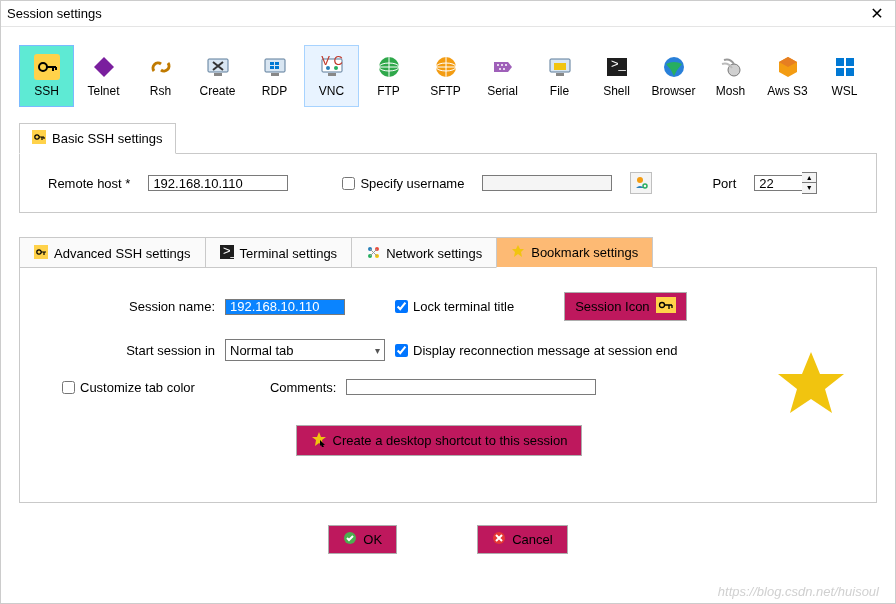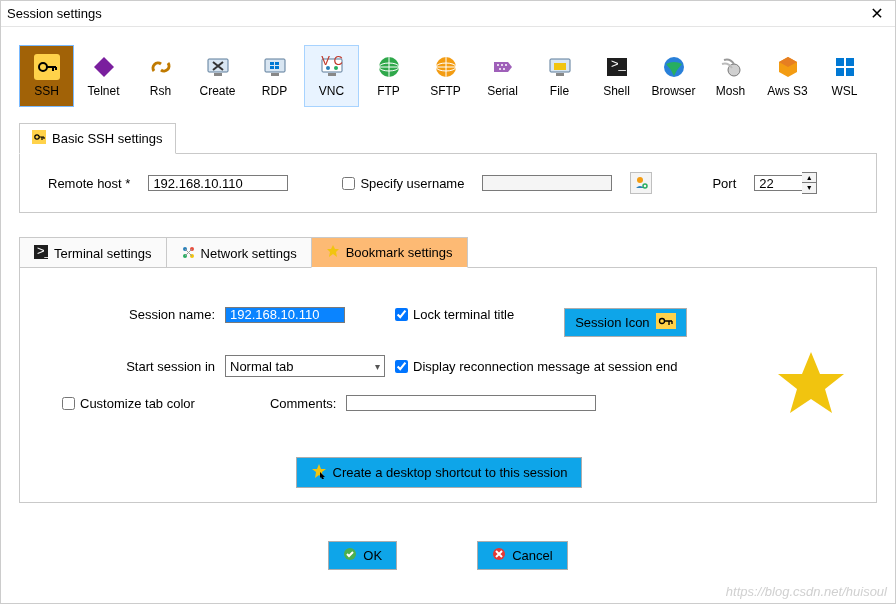--- a/index.html
+++ b/index.html
@@ -4,21 +4,21 @@
 <style>
   * { box-sizing: border-box; margin: 0; padding: 0; font-family: "Segoe UI", Tahoma, sans-serif; font-size: 13px; color: #000; }
   body { background: #fff; width: 896px; height: 604px; position: relative; overflow: hidden; border: 1px solid #ccc; }
 
   .titlebar { height: 26px; display: flex; align-items: center; padding: 0 6px; border-bottom: 1px solid #e5e5e5; }
   .titlebar-text { flex: 1; font-size: 13px; }
   .close-x { font-size: 16px; width: 24px; text-align: center; cursor: default; }
 
   .session-types { display: flex; gap: 2px; padding: 18px 18px 6px 18px; }
   .stype { width: 55px; height: 62px; display: flex; flex-direction: column; align-items: center; justify-content: flex-start; gap: 4px; border: 1px solid transparent; padding-top: 6px; cursor: default; }
-  .stype.selected { background: #a16207; border: 1px solid #7abaff; }
+  .stype.selected { background: #5eead4; border: 1px solid #7abaff; }
   .stype.hovered { background: #e8f3ff; border: 1px solid #a7d3ff; }
   .stype .ico { width: 28px; height: 28px; display: flex; align-items: flex-end; justify-content: center; }
   .stype .lbl { font-size: 12px; }
 
   .basic-tab-wrap { margin: 10px 18px 0 18px; }
   .basic-tab { display: inline-flex; align-items: center; gap: 6px; border: 1px solid #c9c9c9; border-bottom: 1px solid #fff; padding: 6px 12px; position: relative; background:#fff; }
   .basic-panel { border: 1px solid #c9c9c9; margin-top: -1px; padding: 18px 28px; display: flex; align-items: center; gap: 18px; }
   .lbl-txt { font-size: 13px; }
   .txt-input { border: 1px solid #7a7a7a; height: 16px; padding: 0 4px; font-size: 13px; }
   .chk { display: inline-flex; align-items: center; gap: 5px; }
@@ -33,24 +33,24 @@
   .adv-tab { display:inline-flex; align-items:center; gap:6px; border:1px solid #c9c9c9; border-bottom:none; padding:6px 14px; background:#fdba74; margin-right:-1px; }
   .adv-tab.inactive { background:#fafafa; }
   .adv-tab.active { border-bottom:1px solid #fff; position:relative; z-index:2; }
   .adv-panel { border:1px solid #c9c9c9; margin:0 18px; margin-top:-1px; padding:24px 18px 28px 70px; position:relative; height:236px; }
   .adv-row { display:flex; align-items:center; gap:10px; margin-bottom:18px; }
   .adv-row .lbl-txt { width:125px; text-align:right; }
   .hl-input { background:#0a84ff; color:#fff; }
   .select { border:1px solid #7a7a7a; height:22px; width:160px; padding:8px 4px; display:flex; align-items:center; justify-content:space-between; background:#fff; }
   .select span.arrow { font-size:10px; color:#555; }
   .big-star { position:absolute; right:30px; top:80px; }
-  .btn { display:inline-flex; align-items:center; gap:6px; border:1px solid #adadad; background:#0ea5e9; padding:5px 14px; cursor:default;margin-top:16px; }
+  .btn { display:inline-flex; align-items:center; gap:6px; border:1px solid #adadad; background:#be185d; padding:5px 14px; cursor:default; }
   .btn.small { padding:4px 10px; }
   .bottom-btns { display:flex; justify-content:center; gap:80px; margin-top:22px; }
-  .watermark { position:absolute; right:8px; bottom:4px; color:#d0d0d0; font-size:13px; font-style:italic; }
+  .watermark { position:absolute; right:16px; bottom:4px; color:#d0d0d0; font-size:13px; font-style:italic; }
 </style>
 </head>
 <body>
 
 <div class="titlebar">
   <div class="titlebar-text">Session settings</div>
   <div class="close-x">✕</div>
 </div>
 
 <div class="session-types">
@@ -239,20 +239,28 @@
       <input class="txt-input" style="width: 48px; border-right: none;" value="22">
       <div class="spin-btns">
           <div>▲</div>
           <div>▼</div>
         </div>
     </div>
   </div>
 </div>
 
 <div class="adv-tabs">
+  <div class="adv-tab inactive">
+    <span><svg width="14" height="14">
+          <rect width="14" height="14" fill="#ffd24a"></rect>
+          <circle cx="5" cy="7" r="2.2" fill="none" stroke="#000" stroke-width="1.2"></circle>
+          <path d="M7 7 L12 7 M10 7 L10 10" stroke="#000" stroke-width="1.2"></path>
+        </svg></span>
+    <span>Advanced SSH settings</span>
+  </div>
   <div class="adv-tab inactive">
     <span><svg width="14" height="14">
           <rect width="14" height="14" fill="#1e1e1e"></rect>
           <text x="3" y="10" font-size="7" fill="#fff">&gt;_</text>
         </svg></span>
     <span>Terminal settings</span>
   </div>
   <div class="adv-tab inactive">
     <span><svg width="14" height="14">
           <circle cx="4" cy="4" r="2" fill="#2980b9"></circle>

